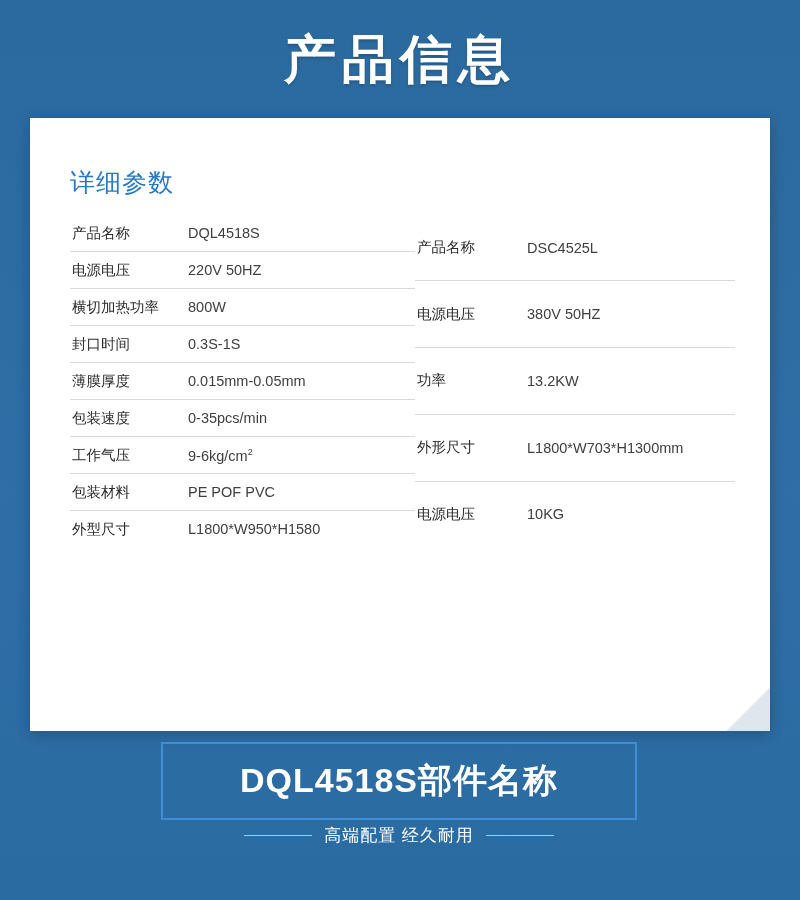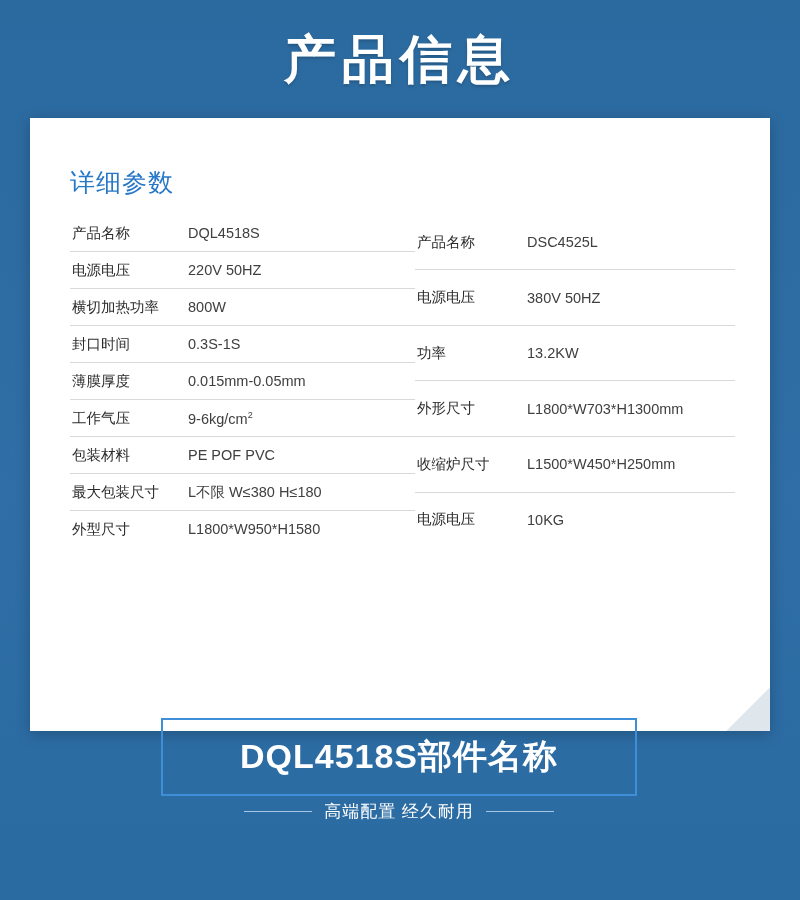--- a/index.html
+++ b/index.html
@@ -119,21 +119,21 @@
     position: absolute;
     left: 0;
     top: 700px;
     width: 800px;
     height: 200px;
     display: flex;
     align-items: flex-start;
     justify-content: center;
   }
   .banner-inner {
-    margin-top: 18px;
+    margin-top: 42px;
     position: relative;
     width: 478px;
     height: 110px;
   }
   .banner-box {
     position: absolute;
     left: 0;
     top: 0;
     width: 476px;
     height: 78px;
@@ -206,30 +206,30 @@
             </tr>
             <tr>
               <td class="k">封口时间</td>
               <td class="v">0.3S-1S</td>
             </tr>
             <tr>
               <td class="k">薄膜厚度</td>
               <td class="v">0.015mm-0.05mm</td>
             </tr>
             <tr>
+              <td class="k">包装速度</td>
+              <td class="v">0-35pcs/min</td>
+            </tr>
+            <tr>
               <td class="k">工作气压</td>
               <td class="v"><span>9-6kg/cm</span><sup>2</sup></td>
             </tr>
             <tr>
               <td class="k">包装材料</td>
               <td class="v">PE  POF  PVC</td>
-            </tr>
-            <tr>
-              <td class="k">最大包装尺寸</td>
-              <td class="v">L不限  W≤380  H≤180</td>
             </tr>
             <tr class="blank">
               <td class="k">外型尺寸</td>
               <td class="v">L1800*W950*H1580</td>
             </tr>
           </tbody>
         </table>
 
         <table class="spec right">
           <tbody>
@@ -241,24 +241,20 @@
               <td class="k">电源电压</td>
               <td class="v">380V  50HZ</td>
             </tr>
             <tr>
               <td class="k">功率</td>
               <td class="v">13.2KW</td>
             </tr>
             <tr>
               <td class="k">外形尺寸</td>
               <td class="v">L1800*W703*H1300mm</td>
-            </tr>
-            <tr>
-              <td class="k">收缩炉尺寸</td>
-              <td class="v">L1500*W450*H250mm</td>
             </tr>
             <tr class="blank">
               <td class="k">电源电压</td>
               <td class="v">10KG</td>
             </tr>
           </tbody>
         </table>
 
       </div>
 

